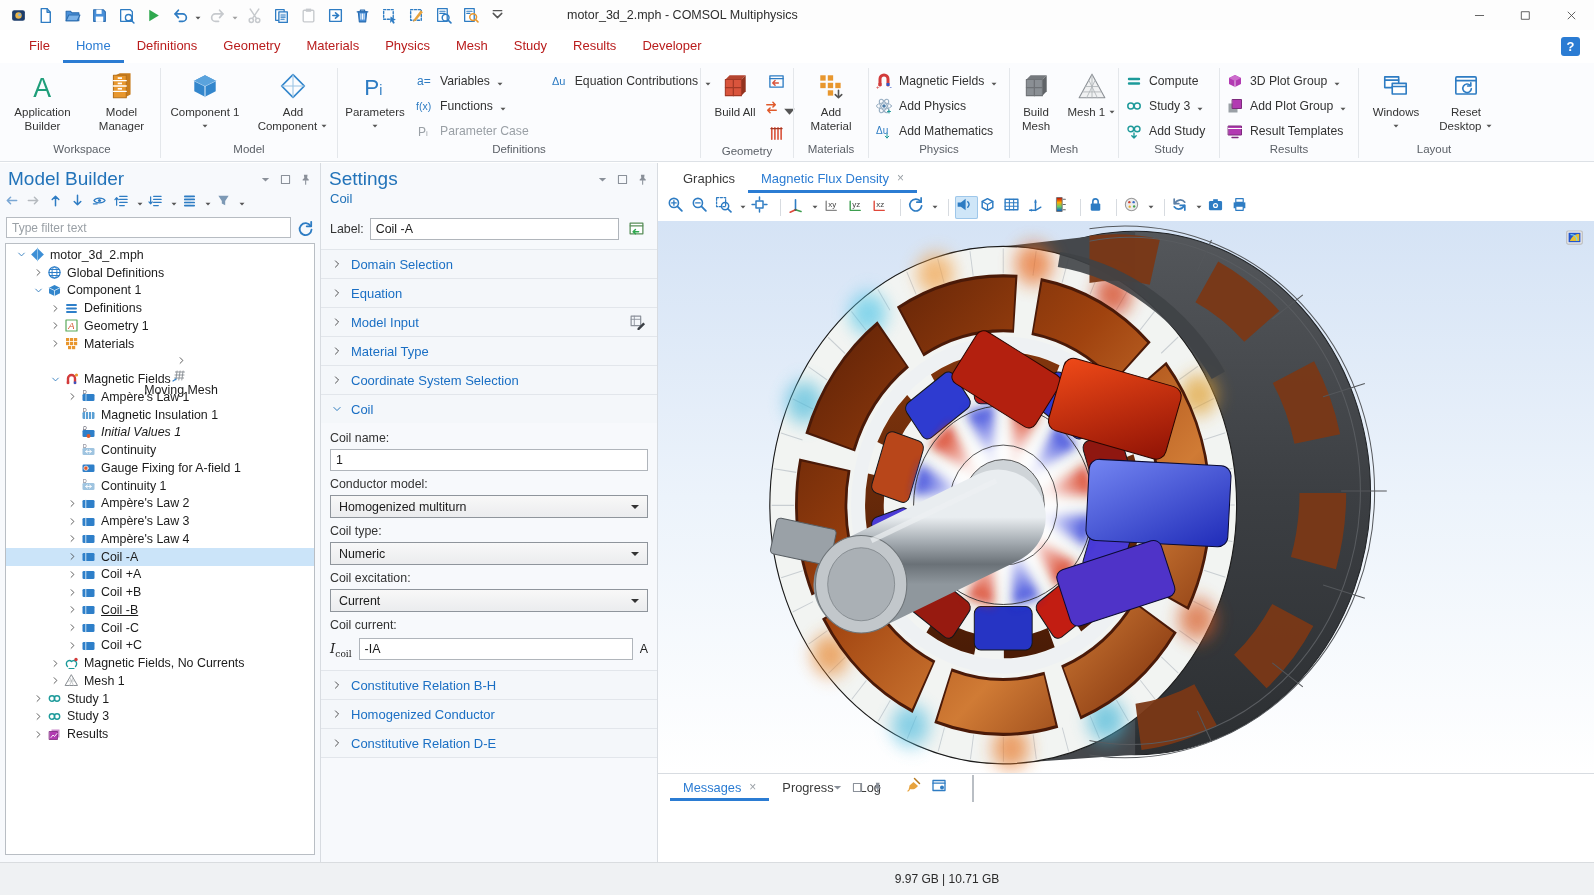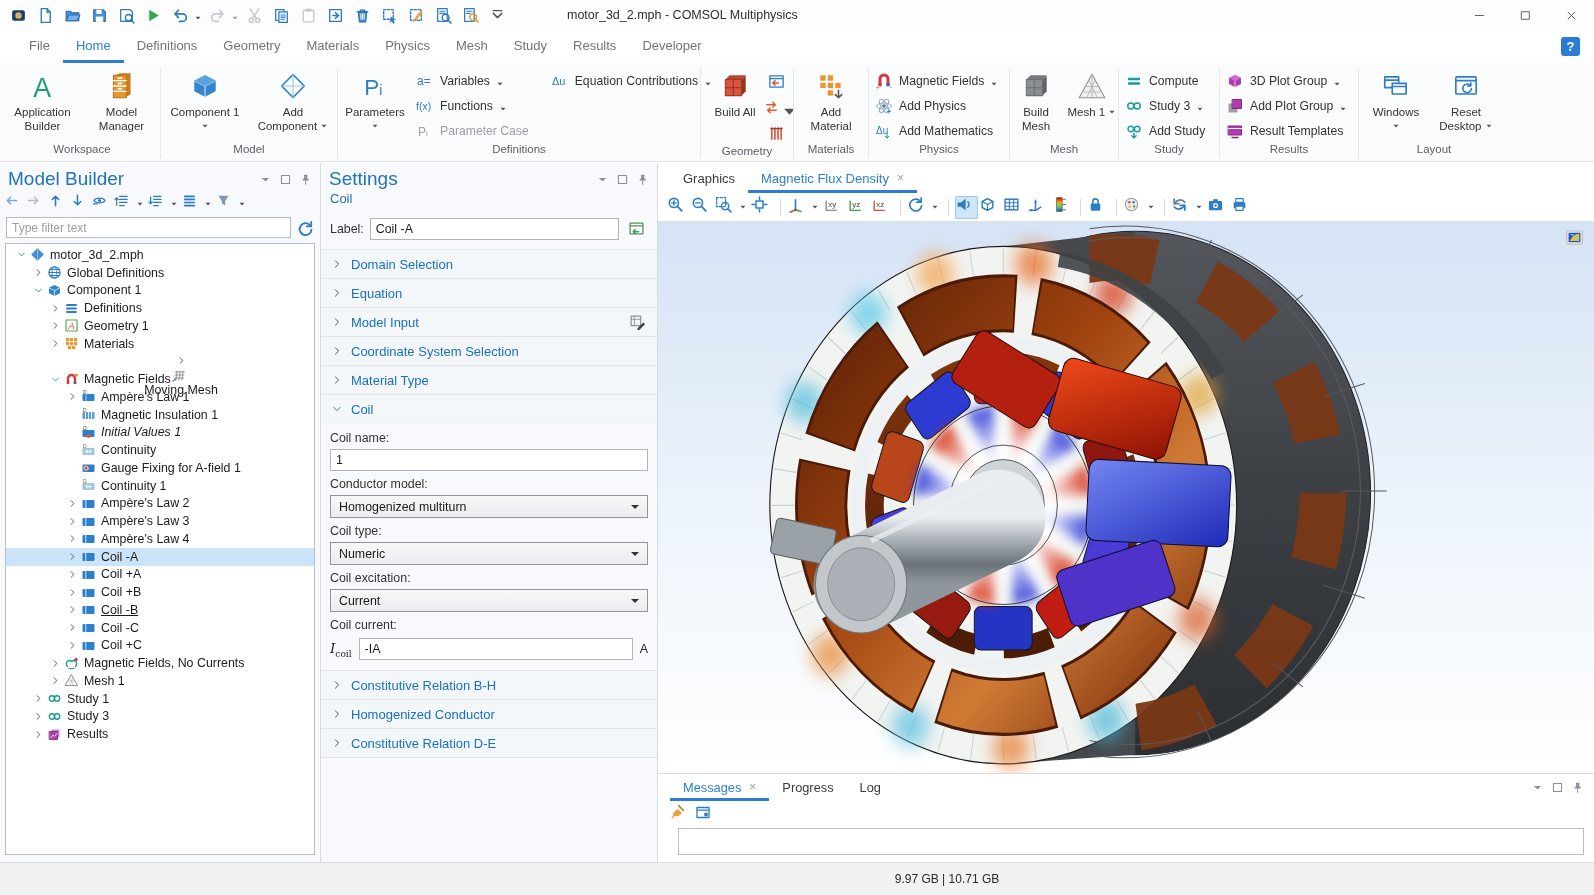--- a/index.html
+++ b/index.html
@@ -12,21 +12,21 @@
 .qbtn{width:27px;height:26px;display:flex;align-items:center;justify-content:center}
 .qbtn svg{width:17px;height:17px}
 .qcaret{width:10px;height:26px;display:flex;align-items:center}
 .qcaret svg{width:8px;height:8px}
 .wintitle{position:absolute;left:567px;top:0;height:30px;line-height:30px;font-size:12.5px;color:#2e2e2e}
 .winctrls{margin-left:auto;display:flex;height:30px}
 .wc{width:46px;height:30px;display:flex;align-items:center;justify-content:center}
 .wc svg{width:11px;height:11px}
 
 #menubar{height:33px;display:flex;align-items:stretch;padding-left:16px;background:#fff;position:relative}
-.mtab{padding:8px 13px 0;font-size:13px;color:#737373;display:flex;align-items:flex-start}
+.mtab{padding:8px 13px 0;font-size:13px;color:#b91c1c;display:flex;align-items:flex-start}
 .mtab.active{color:#2b7cd3;box-shadow:inset 0 -3px 0 #2b7cd3}
 .help-btn{position:absolute;right:14px;top:7px;width:19px;height:19px;background:#2b7cd3;color:#fff;border-radius:3px;font-size:13px;font-weight:bold;display:flex;align-items:center;justify-content:center}
 
 #ribbon{height:99px;background:#fbfcfe;border-bottom:1px solid #dde1e6;display:flex;padding-left:4px}
 .rgroup{display:flex;flex-direction:column}
 .rbody{flex:1;display:flex;align-items:flex-start;padding-top:5px}
 .rlabel{height:18px;text-align:center;font-size:11.5px;color:#5a5f66}
 .rsep{width:1px;background:#e4e7eb;margin:5px 0 3px}
 .rbtn{width:80px;display:flex;flex-direction:column;align-items:center;padding-top:3px}
 .rbtn .ric{width:30px;height:30px;margin-bottom:4px}
@@ -94,21 +94,21 @@
 .closex{color:#9aa0a6;font-size:12px;line-height:1.2}
 .gtoolbar{height:28px;display:flex;align-items:center;padding-left:9px;gap:1px}
 .gtb{width:23px;height:23px;display:flex;align-items:center;justify-content:flex-end;border-radius:2px}
 .gtb svg{width:17px;height:17px}
 .gtb.active{background:#cfe6f8;box-shadow:inset 0 0 0 1px #9ec7ea}
 .gsep{width:1px;height:17px;background:#d7dbe0;margin:0 5px}
 #canvas{flex:1;position:relative;overflow:hidden}
 #motor{position:absolute;inset:0;width:100%;height:100%}
 .corner-ic{position:absolute;right:9px;top:7px;width:21px;height:19px}
 
-#msg-panel{height:89px;border-top:1px solid #d8dce1;display:flex;flex-direction:column;background:#fff}
+#msg-panel{height:89px;border-top:1px solid #d8dce1;display:flex;background:#fff}
 .mtabs{height:27px;display:flex;align-items:stretch;padding-left:12px;position:relative}
 .mmtab{padding:6px 13px 0;font-size:12.8px;color:#3a3a3a;display:flex;gap:8px}
 .mmtab.active{color:#2b7cd3;box-shadow:inset 0 -3px 0 #2b7cd3}
 .mtabs .pctl{position:absolute;right:10px;top:7px}
 .msg-toolbar{height:26px;display:flex;gap:5px;padding-left:11px;align-items:center}
 .msg-toolbar .tbtn svg{width:16px;height:16px}
 .msg-box{height:27px;margin:1px 10px 7px 20px;border:1px solid #b9bec4;background:#fff}
 
 #statusbar{position:absolute;left:0;right:0;bottom:0;height:33px;background:#eff1f3;border-top:1px solid #d9dcdf}
 .mem{position:absolute;left:0;right:0;text-align:center;top:9px;transform:translateX(150px);font-size:12px;color:#2a2a2a}
@@ -1209,31 +1209,31 @@
             </svg></span>
         </div>
         <div class="sec">
           <span class="chev">
             <span style="width:10px;height:10px;display:flex">
               <svg viewBox="0 0 16 16" width="100%" height="100%" fill="none" stroke-linecap="round" stroke-linejoin="round">
                 <path d="M5.5 3l5 5-5 5" fill="none" stroke="#444" stroke-width="1.5"></path>
               </svg>
             </span>
           </span>
-          <span>Coordinate System Selection</span>
+          <span>Material Type</span>
         </div>
         <div class="sec">
           <span class="chev">
             <span style="width:10px;height:10px;display:flex">
               <svg viewBox="0 0 16 16" width="100%" height="100%" fill="none" stroke-linecap="round" stroke-linejoin="round">
                 <path d="M5.5 3l5 5-5 5" fill="none" stroke="#444" stroke-width="1.5"></path>
               </svg>
             </span>
           </span>
-          <span>Material Type</span>
+          <span>Coordinate System Selection</span>
         </div>
       </div>
     <div class="sec">
       <span class="chev">
           <svg viewBox="0 0 16 16" width="100%" height="100%" fill="none" stroke-linecap="round" stroke-linejoin="round">
             <path d="M3 5.5l5 5 5-5" fill="none" stroke="#2273b9" stroke-width="1.5"></path>
           </svg>
         </span>
       <span>Coil</span>
     </div>

